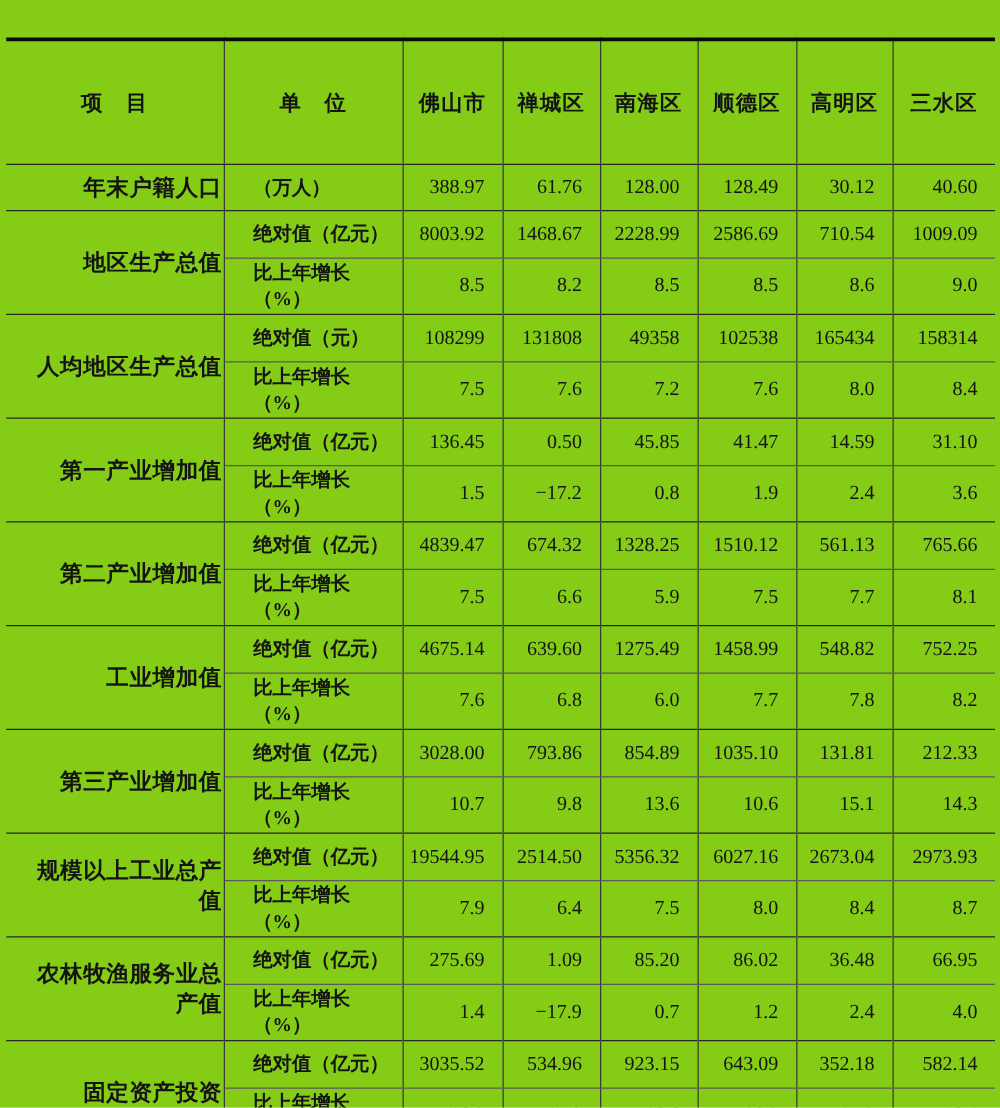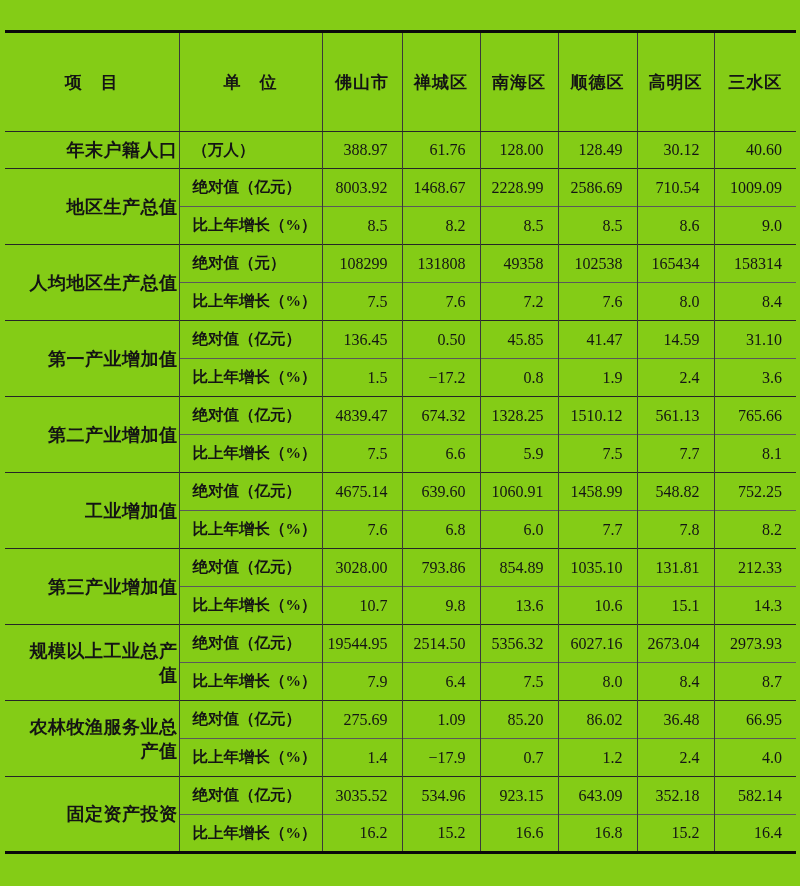--- a/index.html
+++ b/index.html
@@ -61,21 +61,21 @@
   td.item-cell {
     text-align: right;
     padding-left: 14px;
     vertical-align: middle;
     font-weight: 600;
     font-size: 18px;
     letter-spacing: 0.5px;
   }
   td.unit-cell {
     text-align: left;
-    padding-left: 13px;
+    padding-left: 23px;
     vertical-align: middle;
     font-weight: 600;
     font-size: 15.5px;
   }
   td.num-cell {
     text-align: right;
     padding-right: 14px;
     vertical-align: middle;
     font-size: 16px;
     font-weight: normal;
@@ -194,21 +194,21 @@
           <td class="num-cell">5.9</td>
           <td class="num-cell">7.5</td>
           <td class="num-cell">7.7</td>
           <td class="num-cell">8.1</td>
         </tr>
         <tr class="group-start">
           <td class="item-cell" rowspan="2">工业增加值</td>
           <td class="unit-cell">绝对值（亿元）</td>
           <td class="num-cell">4675.14</td>
           <td class="num-cell">639.60</td>
-          <td class="num-cell">1060.91</td>
+          <td class="num-cell">1275.49</td>
           <td class="num-cell">1458.99</td>
           <td class="num-cell">548.82</td>
           <td class="num-cell">752.25</td>
         </tr>
         <tr class="sub-row">
           <td class="unit-cell">比上年增长（%）</td>
           <td class="num-cell">7.6</td>
           <td class="num-cell">6.8</td>
           <td class="num-cell">6.0</td>
           <td class="num-cell">7.7</td>

